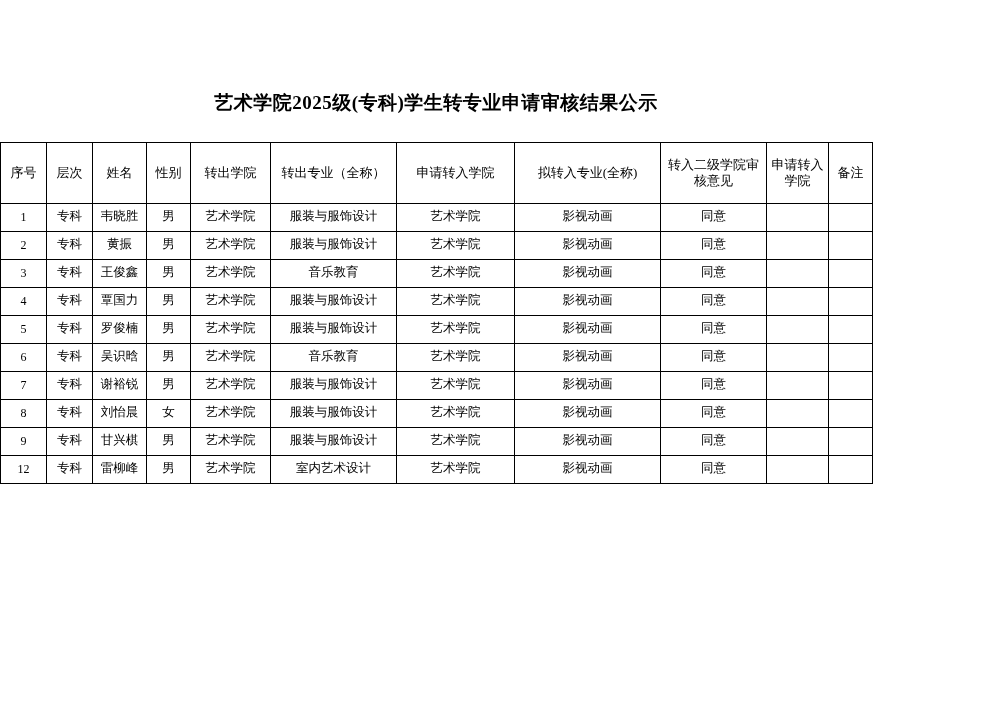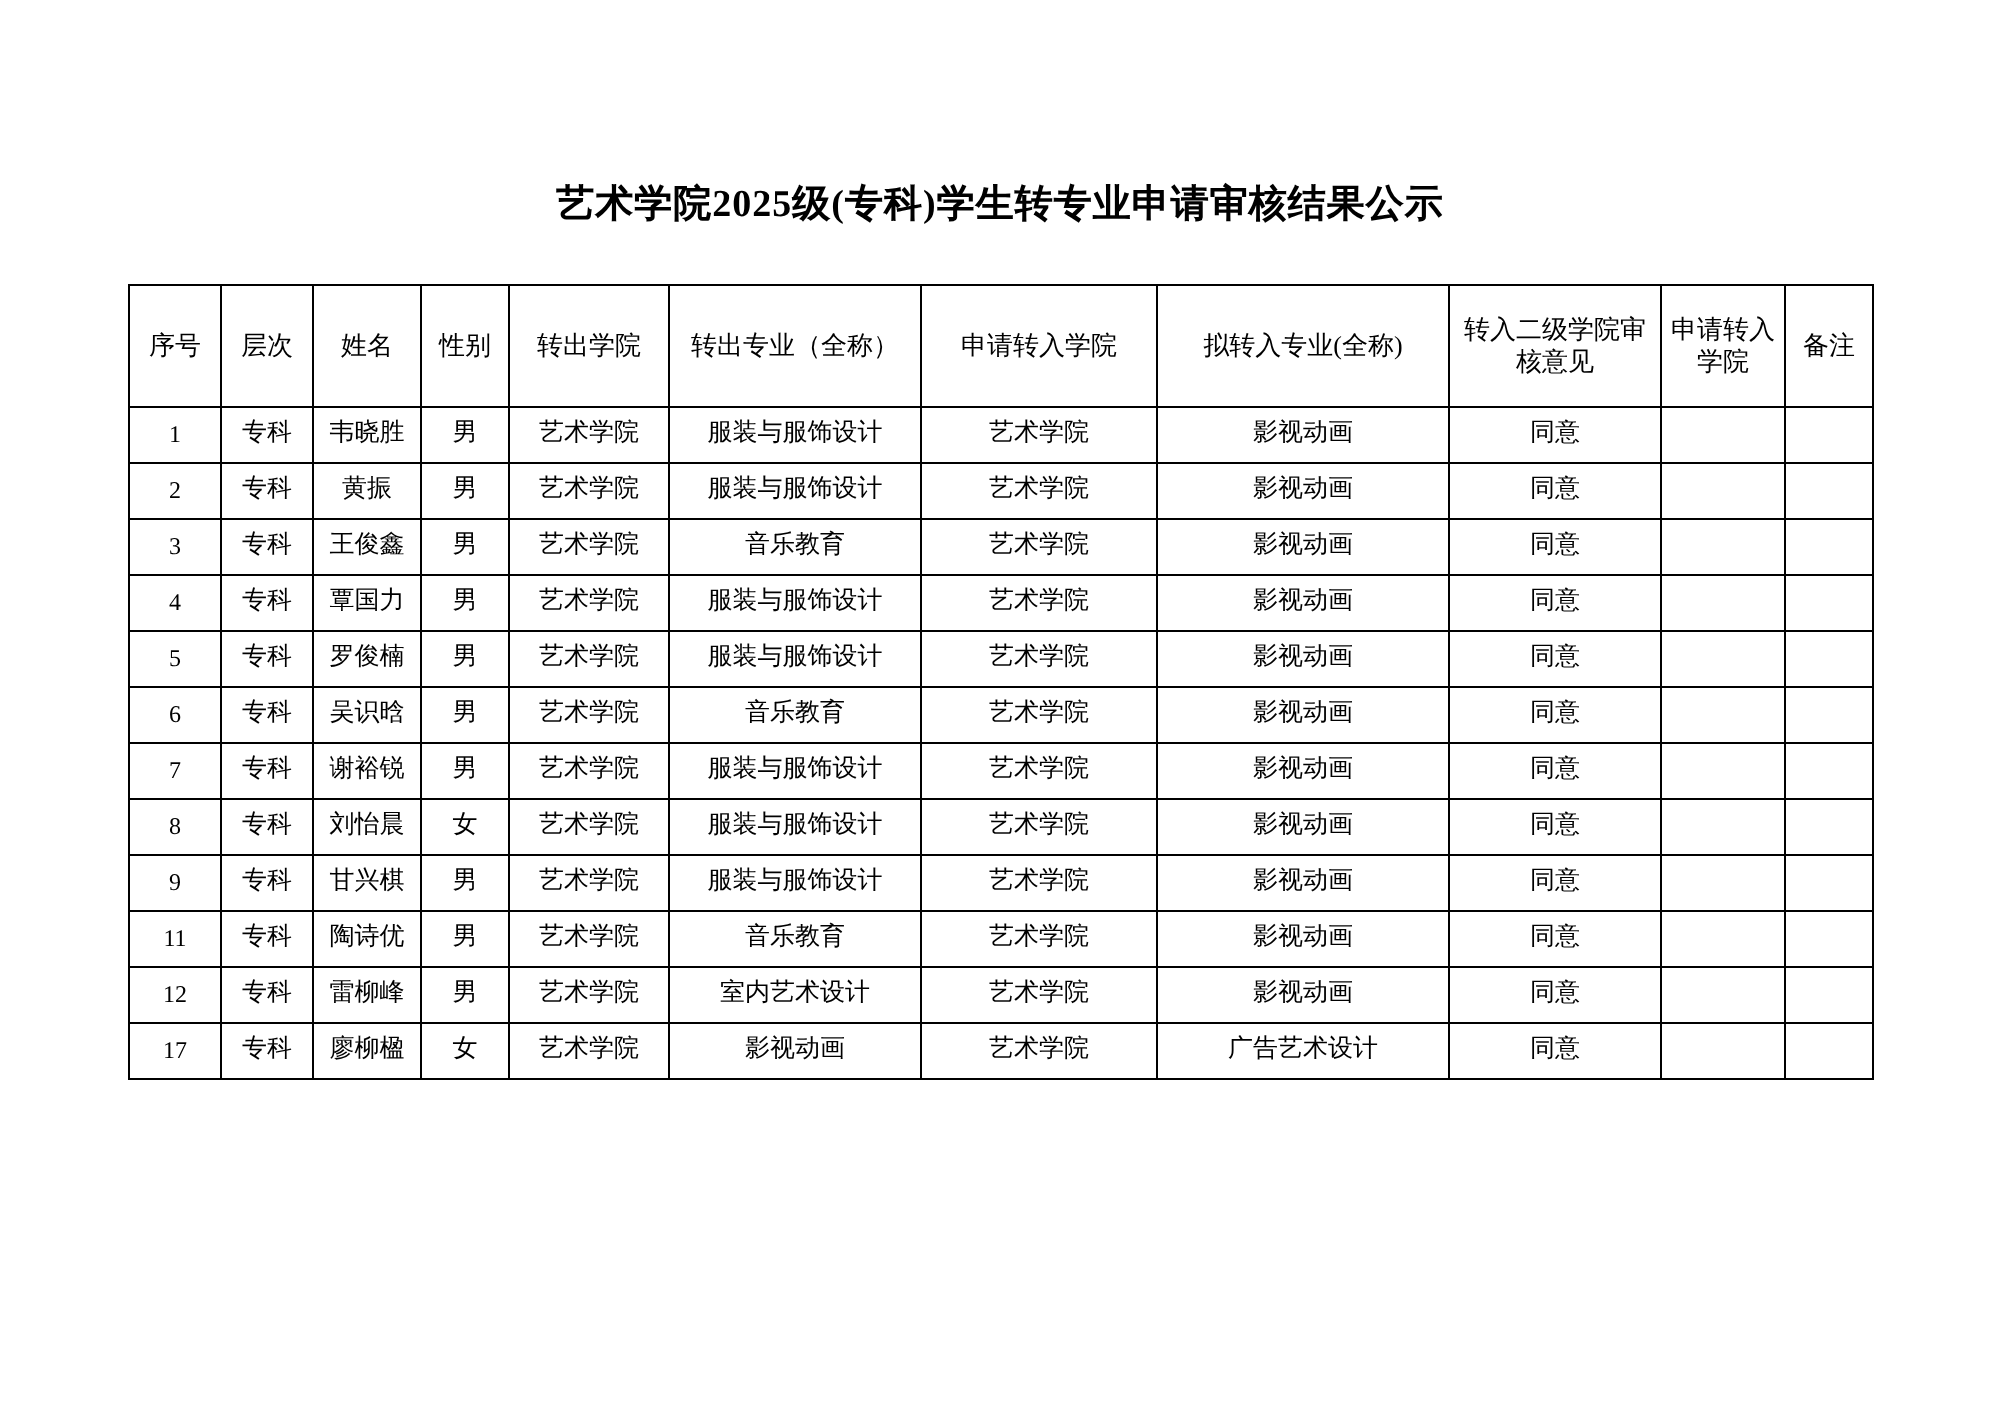--- a/index.html
+++ b/index.html
@@ -9,21 +9,21 @@
   }
   body {
     width: 1000px;
     height: 707px;
     font-family: "Liberation Serif", "DejaVu Serif", serif;
     color: #000000;
     position: relative;
     overflow: hidden;
   }
   .page {
-    width: 1000px;
+    width: 872px;
     height: 707px;
     box-sizing: border-box;
     padding: 0;
     position: relative;
   }
   .doc-title {
     text-align: center;
     font-size: 19px;
     font-weight: bold;
     letter-spacing: 0.5px;
@@ -218,54 +218,28 @@
           <td>男</td>
           <td>艺术学院</td>
           <td>服装与服饰设计</td>
           <td>艺术学院</td>
           <td>影视动画</td>
           <td>同意</td>
           <td></td>
           <td></td>
         </tr>
         <tr>
-          <td class="num">11</td>
-          <td>专科</td>
-          <td>陶诗优</td>
-          <td>男</td>
-          <td>艺术学院</td>
-          <td>音乐教育</td>
-          <td>艺术学院</td>
-          <td>影视动画</td>
-          <td>同意</td>
-          <td></td>
-          <td></td>
-        </tr>
-        <tr>
           <td class="num">12</td>
           <td>专科</td>
           <td>雷柳峰</td>
           <td>男</td>
           <td>艺术学院</td>
           <td>室内艺术设计</td>
           <td>艺术学院</td>
           <td>影视动画</td>
-          <td>同意</td>
-          <td></td>
-          <td></td>
-        </tr>
-        <tr>
-          <td class="num">17</td>
-          <td>专科</td>
-          <td>廖柳楹</td>
-          <td>女</td>
-          <td>艺术学院</td>
-          <td>影视动画</td>
-          <td>艺术学院</td>
-          <td>广告艺术设计</td>
           <td>同意</td>
           <td></td>
           <td></td>
         </tr>
       </tbody>
     </table>
   </div>
 
 </div>
 

